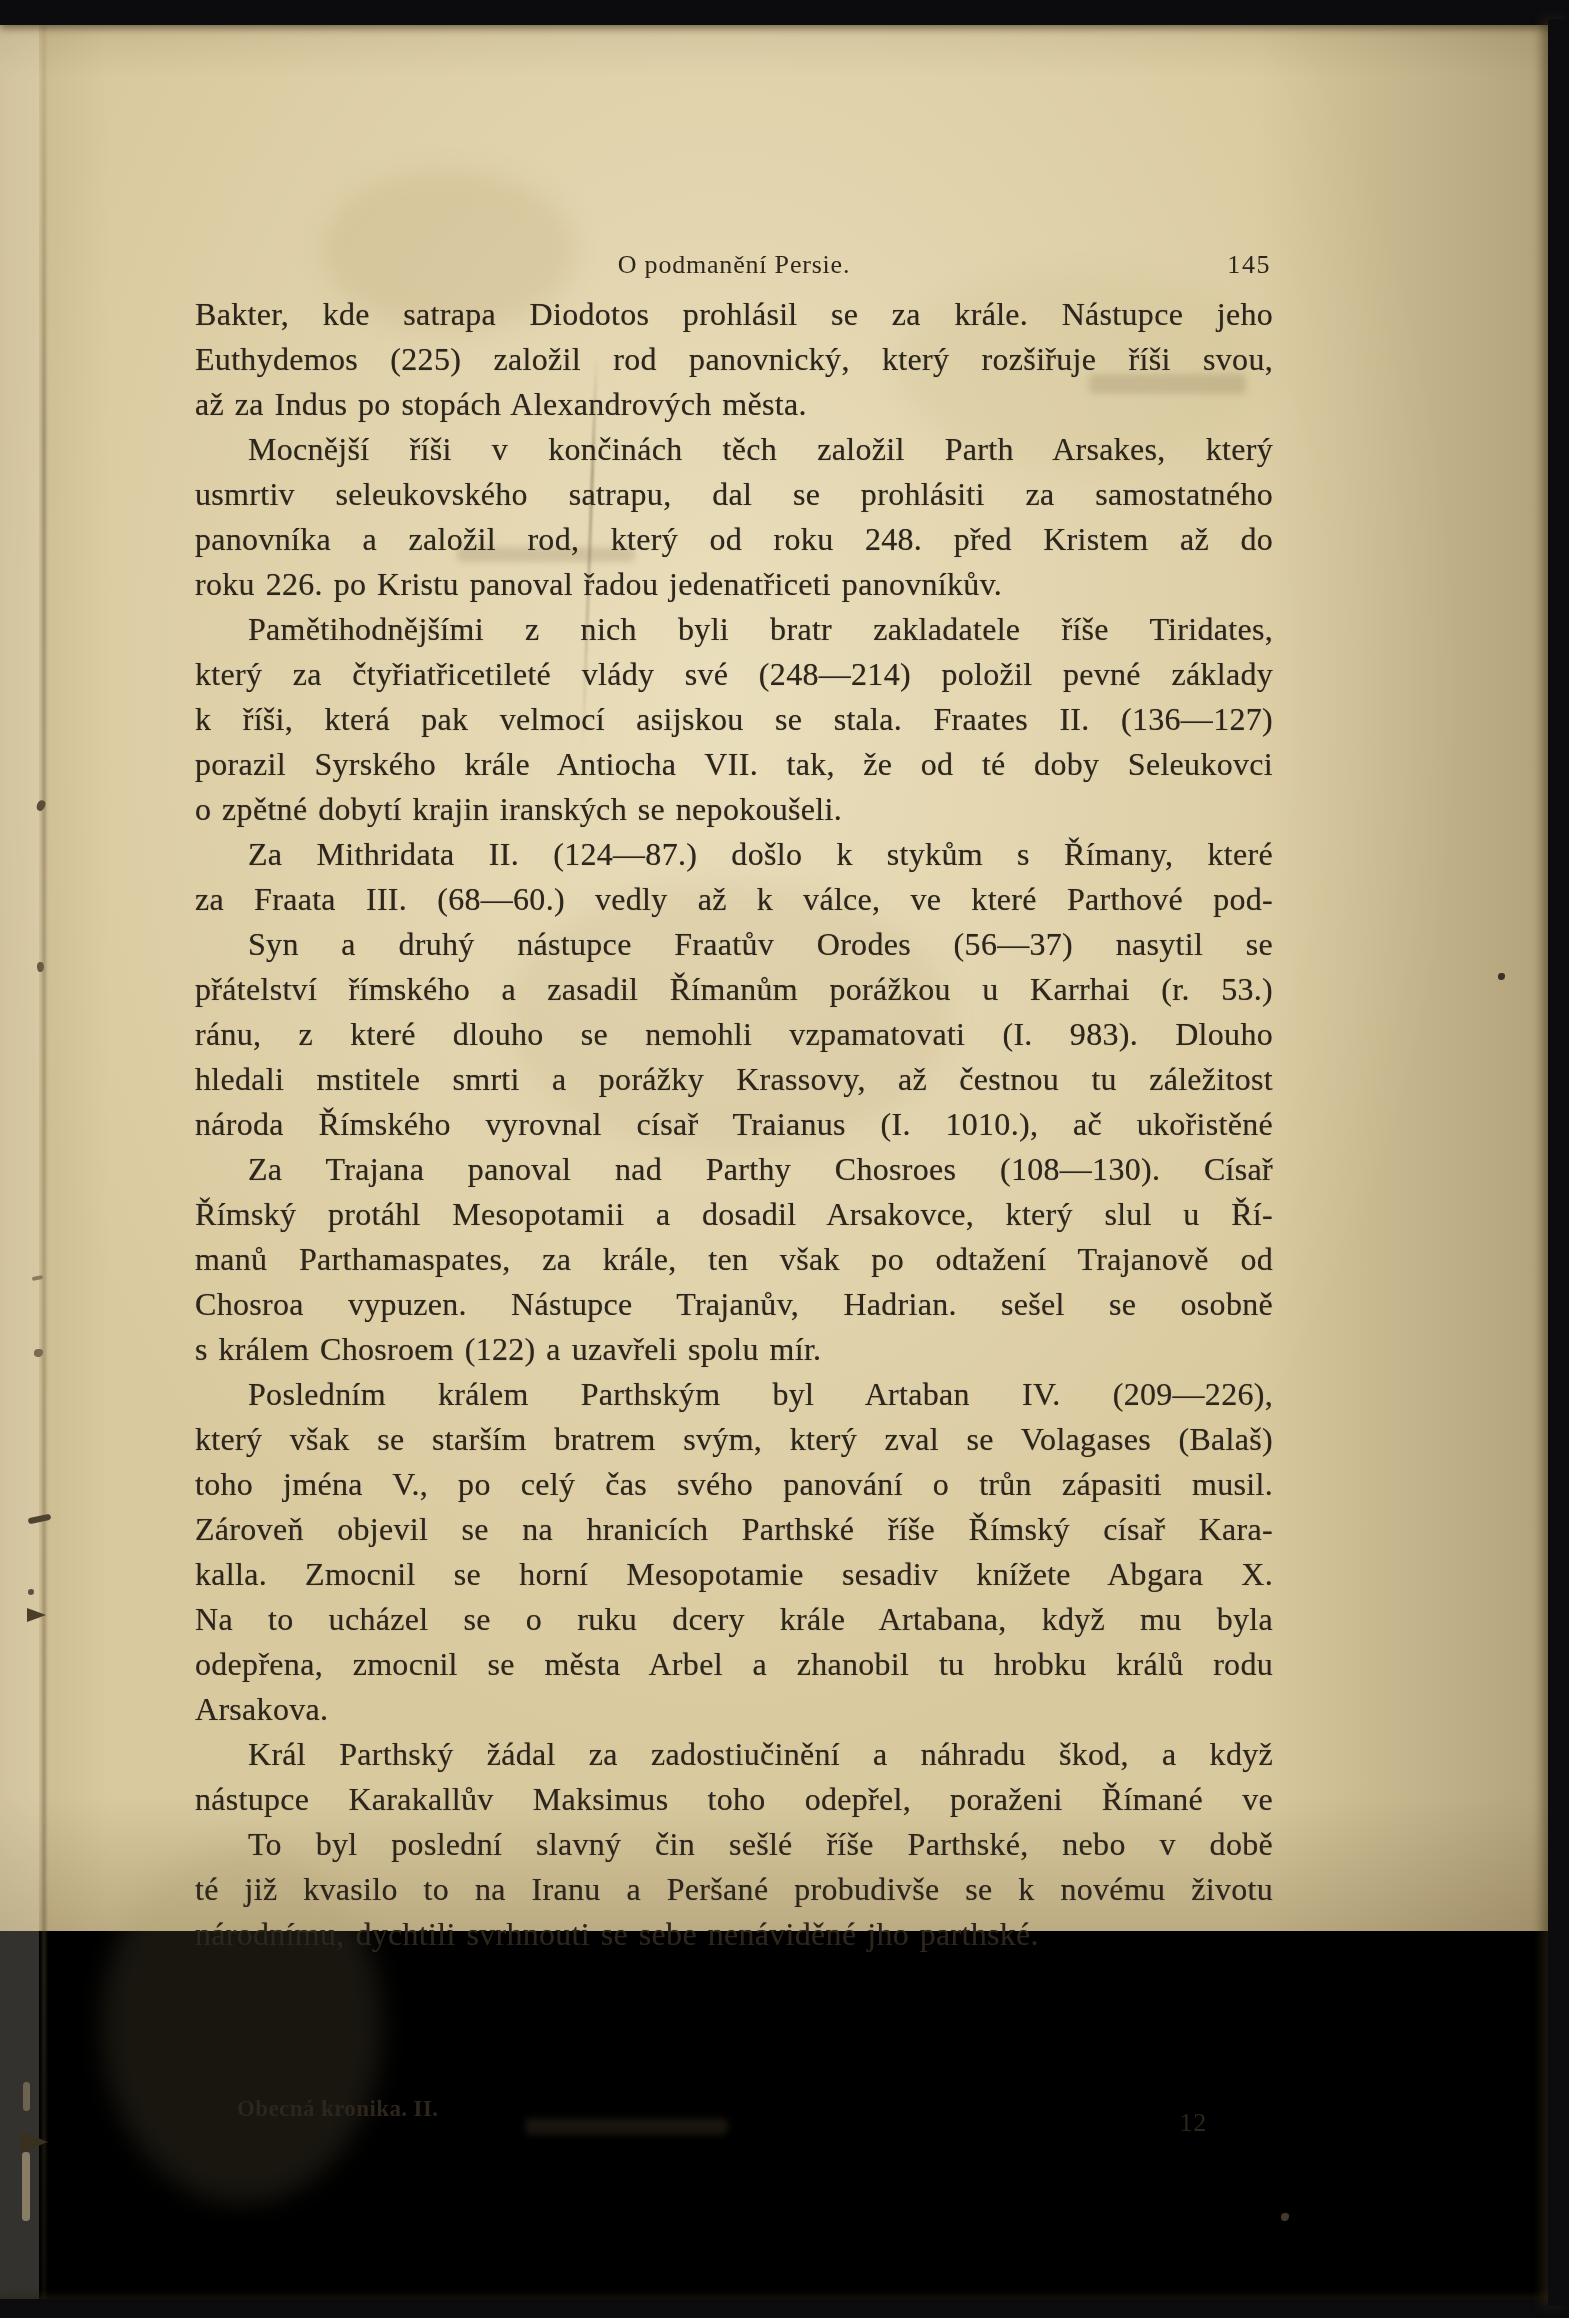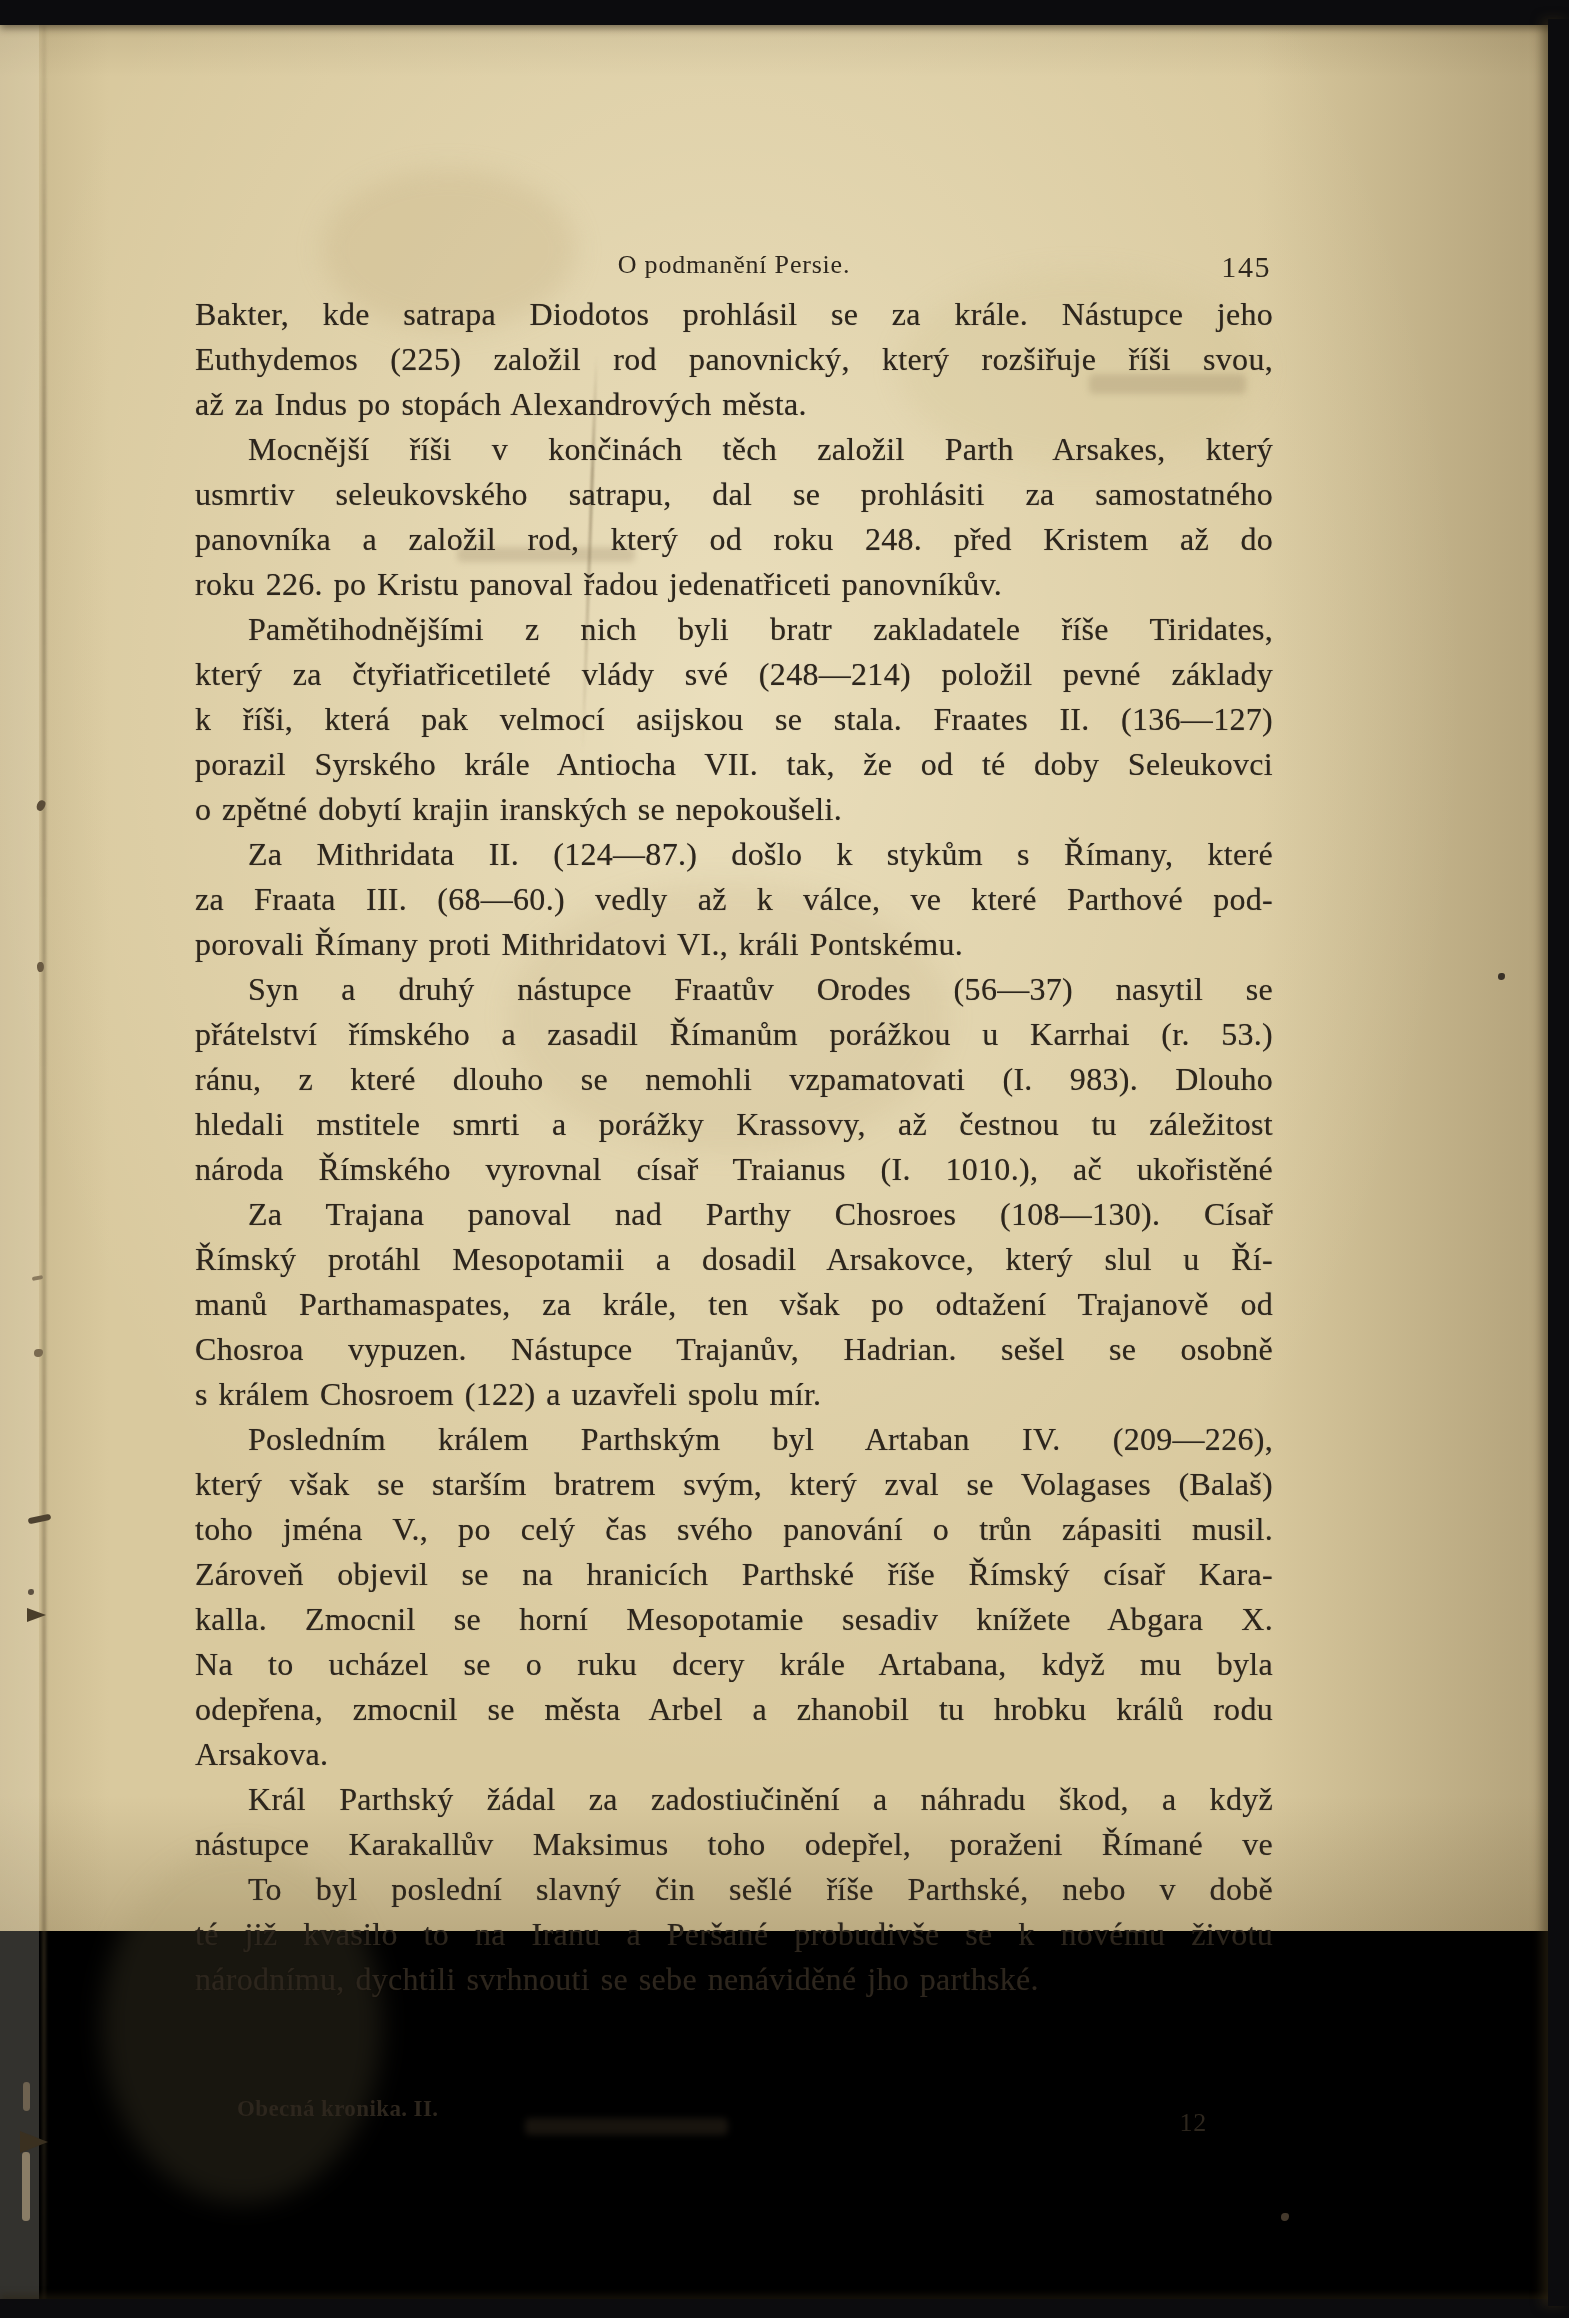--- a/index.html
+++ b/index.html
@@ -28,21 +28,21 @@
   #scratch{position:absolute;left:588px;top:356px;width:2.5px;height:398px;
     background:linear-gradient(to bottom, rgba(116,100,70,0), rgba(116,100,70,0.5) 30%, rgba(116,100,70,0.25) 70%, rgba(116,100,70,0));
     transform:rotate(2deg);filter:blur(0.8px);}
   
   .mark{position:absolute;}
   .blob{border-radius:50% 40% 55% 45%;}
   .tri{width:0;height:0;}
   
   #running-header{position:absolute;left:195px;top:250px;width:1078px;height:36px;color:#2d261d;}
   #header-title{display:block;text-align:center;font-size:26px;letter-spacing:0.8px;}
-  #page-number{position:absolute;right:1.7px;top:0;font-size:30px;letter-spacing:1.7px;}
+  #page-number{position:absolute;right:1.7px;top:0;font-size:26px;letter-spacing:1.7px;}
   #page-body{position:absolute;left:195px;top:292px;width:1078px;color:#2d261d;}
   .line{
     font-size:32px;line-height:45px;height:45px;white-space:nowrap;
     text-align:justify;text-align-last:justify;
     letter-spacing:0.3px;word-spacing:2.5px;
     text-shadow:0 0 0.8px rgba(45,38,29,0.55);
   }
   .line.para-last{text-align-last:left;white-space:normal;}
   .line.indent{padding-left:53px;}
   #page-footer{position:absolute;left:195px;top:2096px;width:1078px;height:51px;color:#2d261d;}
@@ -100,21 +100,20 @@
       <div>
         <div class="line indent">Pamětihodnějšími z nich byli bratr zakladatele říše Tiridates,</div>
         <div class="line">který za čtyřiatřicetileté vlády své (248—214) položil pevné základy</div>
         <div class="line">k říši, která pak velmocí asijskou se stala. Fraates II. (136—127)</div>
         <div class="line">porazil Syrského krále Antiocha VII. tak, že od té doby Seleukovci</div>
         <div class="line para-last">o zpětné dobytí krajin iranských se nepokoušeli.</div>
       </div>
       <div>
         <div class="line indent">Za Mithridata II. (124—87.) došlo k stykům s Římany, které</div>
         <div class="line">za Fraata III. (68—60.) vedly až k válce, ve které Parthové pod-</div>
-        <div class="line para-last">porovali Římany proti Mithridatovi VI., králi Pontskému.</div>
       </div>
       <div>
         <div class="line indent">Syn a druhý nástupce Fraatův Orodes (56—37) nasytil se</div>
         <div class="line">přátelství římského a zasadil Římanům porážkou u Karrhai (r. 53.)</div>
         <div class="line">ránu, z které dlouho se nemohli vzpamatovati (I. 983). Dlouho</div>
         <div class="line">hledali mstitele smrti a porážky Krassovy, až čestnou tu záležitost</div>
         <div class="line">národa Římského vyrovnal císař Traianus (I. 1010.), ač ukořistěné</div>
       </div>
       <div>
         <div class="line indent">Za Trajana panoval nad Parthy Chosroes (108—130). Císař</div>

